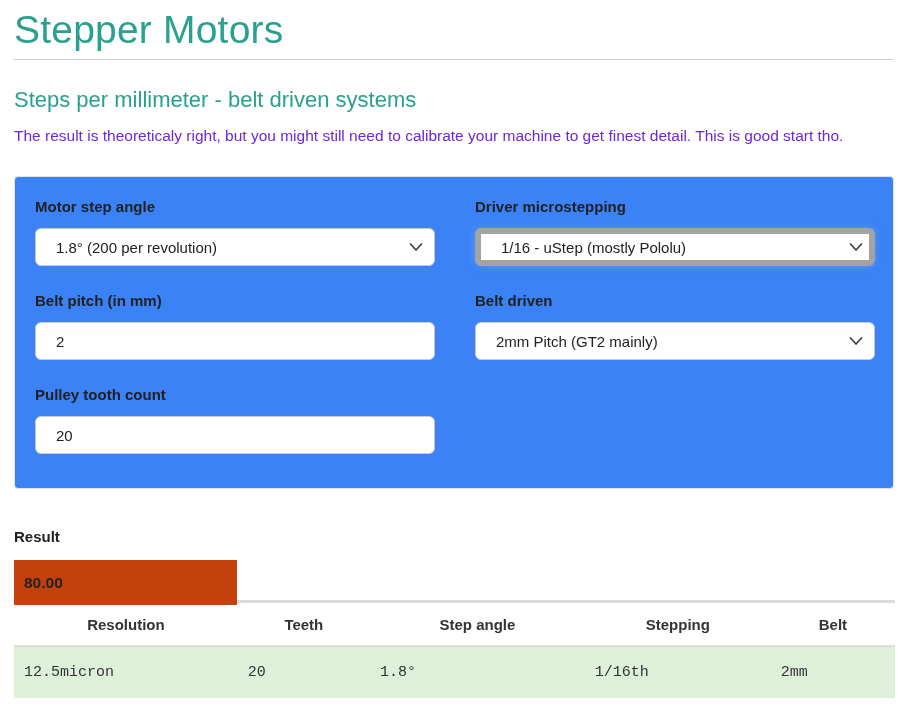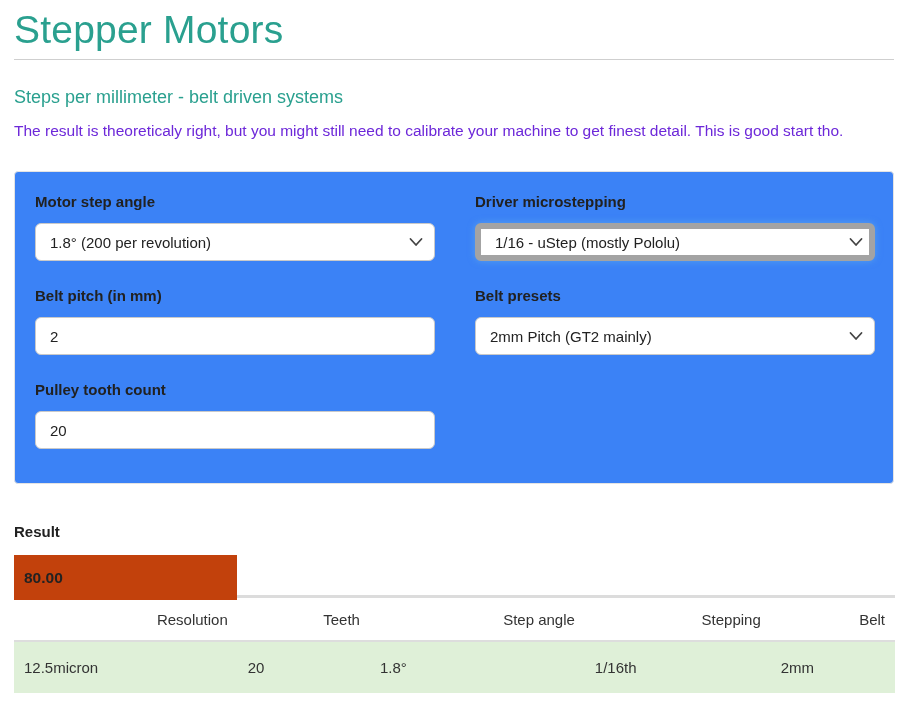--- a/index.html
+++ b/index.html
@@ -19,21 +19,21 @@
     color: #2aa08f;
     letter-spacing: 0.2px;
   }
   .title-rule {
     border: none;
     border-top: 1px solid #cfcfcf;
     margin: 7px 0 0 0;
   }
   .section-subtitle {
     margin-top: 27px;
-    font-size: 18px;
+    font-size: 22px;
     font-weight: 400;
     color: #2aa08f;
   }
   .description {
     margin-top: 10px;
     font-size: 15.5px;
     line-height: 25px;
     color: #6d28d9;
     max-width: 880px;
   }
@@ -59,21 +59,21 @@
   }
   .control-wrap { position: relative; width: 400px; }
   select.form-control, input.form-control {
     -webkit-appearance: none;
     appearance: none;
     width: 100%;
     height: 38px;
     background: #ffffff;
     border: 1px solid #c9c9c9;
     border-radius: 6px;
-    padding: 0 30px 0 14px;
+    padding: 0 30px 0 20px;
     font-family: "Liberation Sans", "DejaVu Sans", sans-serif;
     font-size: 15px;
     color: #222;
     outline: none;
   }
   input.form-control { padding-right: 14px; }
   select.focused {
     border: 6px solid #a3a3a3;
     box-shadow: 0 0 7px rgba(102,175,233,0.65);
   }
@@ -112,30 +112,31 @@
     padding-left: 10px;
   }
 
   table.result-table {
     width: 881px;
     border-collapse: collapse;
     table-layout: fixed;
     font-size: 15px;
   }
   table.result-table th {
-    text-align: right;
-    font-weight: 400;
+    text-align: center;
+    font-weight: 700;
     color: #333;
     padding: 13px 10px 12px 10px;
     border-bottom: 2px solid #dddddd;
   }
   table.result-table td {
     background: #dff0d8;
     color: #333;
     padding: 17px 10px;
+    font-family: Liberation Mono, monospace;
   }
   .c1 { width: 25.4%; } .c2 { width: 15%; } .c3 { width: 24.4%; }
   .c4 { width: 21.1%; } .c5 { width: 14.1%; }
 </style>
 </head>
 <body>
 
 <div class="container">
 
   <h1 class="page-title">Stepper Motors</h1>
@@ -176,21 +177,21 @@
     </div>
 
     <div class="form-row">
       <div class="form-col">
         <label class="field-label">Belt pitch (in mm)</label>
         <div class="control-wrap">
           <input type="text" class="form-control" value="2" style="">
         </div>
       </div>
       <div class="form-col">
-        <label class="field-label">Belt presets</label>
+        <label class="field-label">Belt driven</label>
         <div class="control-wrap">
           <select class="form-control">
             <option>2mm Pitch (GT2 mainly)</option>
           </select>
           <span class="chevron">
             <svg width="14" height="10" viewBox="0 0 14 10">
                 <path d="M1.5 2 L7 8 L12.5 2" fill="none" stroke="#444" stroke-width="1.8" stroke-linecap="round" stroke-linejoin="round"></path>
               </svg>
           </span>
         </div>

